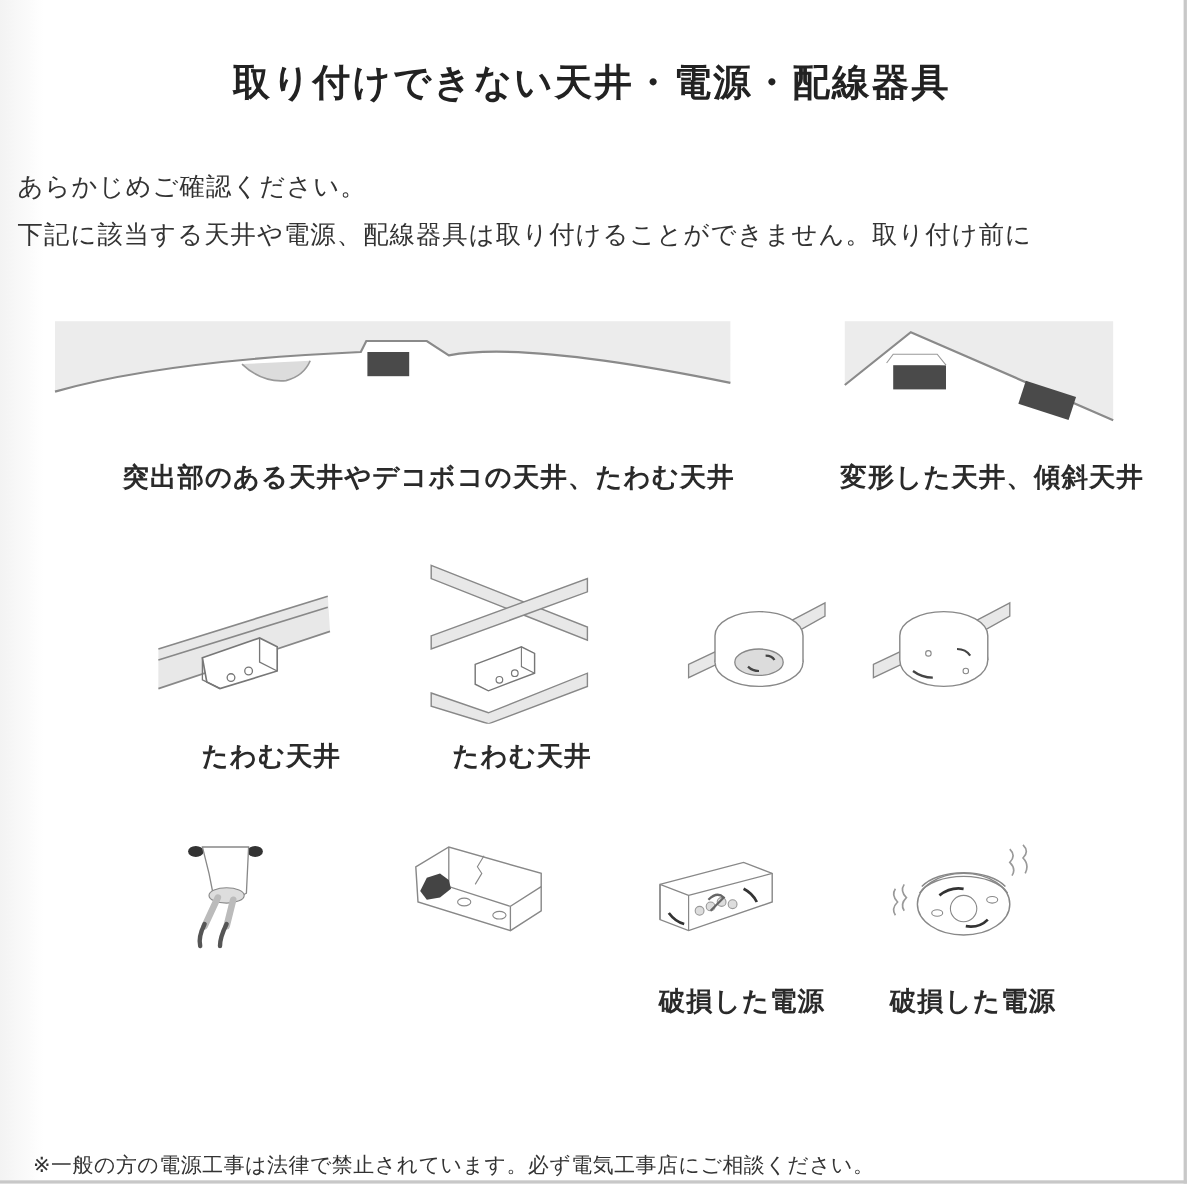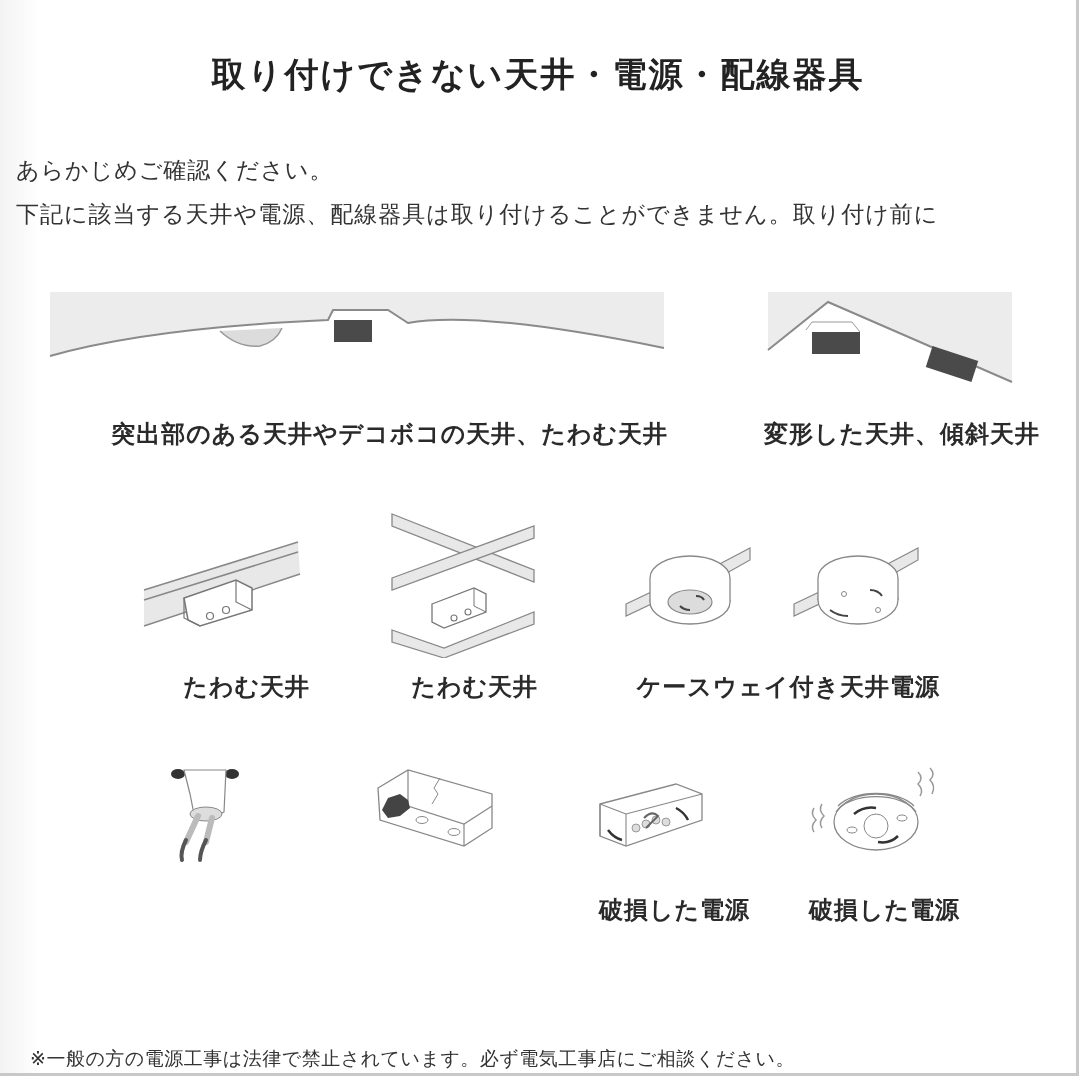--- a/index.html
+++ b/index.html
@@ -114,21 +114,20 @@
         <path d="M88,28 L126,8 L126,20 L94,38 Z" fill="#e8e8e8" stroke="#888" stroke-width="1.2"></path>
         <ellipse cx="66" cy="60" rx="40" ry="24" fill="#fff" stroke="#888" stroke-width="1.3"></ellipse>
         <path d="M26,60 L26,38 A40,22 0 0 1 106,38 L106,60" fill="#fff" stroke="#888" stroke-width="1.3"></path>
         <path d="M38,70 Q46,76 56,76" stroke="#444" stroke-width="2" fill="none"></path>
         <path d="M78,50 Q86,50 90,56" stroke="#444" stroke-width="2" fill="none"></path>
         <circle cx="52" cy="54" r="2.5" fill="none" stroke="#888"></circle>
         <circle cx="86" cy="70" r="2.5" fill="none" stroke="#888"></circle>
       </g>
     </svg>
   </div>
-  <div class="label" style="left:610px; top:671px; width:330px;">ケースウェイ付き天井電源</div>
 
   <div class="fig" style="left:170px; top:764px;">
     <svg width="70" height="100" viewBox="0 0 70 100">
       <ellipse cx="8" cy="10" rx="7" ry="5" fill="#333"></ellipse>
       <ellipse cx="62" cy="10" rx="7" ry="5" fill="#333"></ellipse>
       <path d="M14,6 L56,6 L54,48 Q40,56 24,50 L20,30 Z" fill="#fff" stroke="#888" stroke-width="1.2"></path>
       <ellipse cx="36" cy="50" rx="16" ry="7" fill="#ddd" stroke="#888" stroke-width="1"></ellipse>
       <path d="M28,52 L16,78" stroke="#bbb" stroke-width="6" stroke-linecap="round"></path>
       <path d="M42,54 L36,78" stroke="#bbb" stroke-width="6" stroke-linecap="round"></path>
       <path d="M16,76 Q10,88 12,96" stroke="#555" stroke-width="4" fill="none" stroke-linecap="round"></path>

